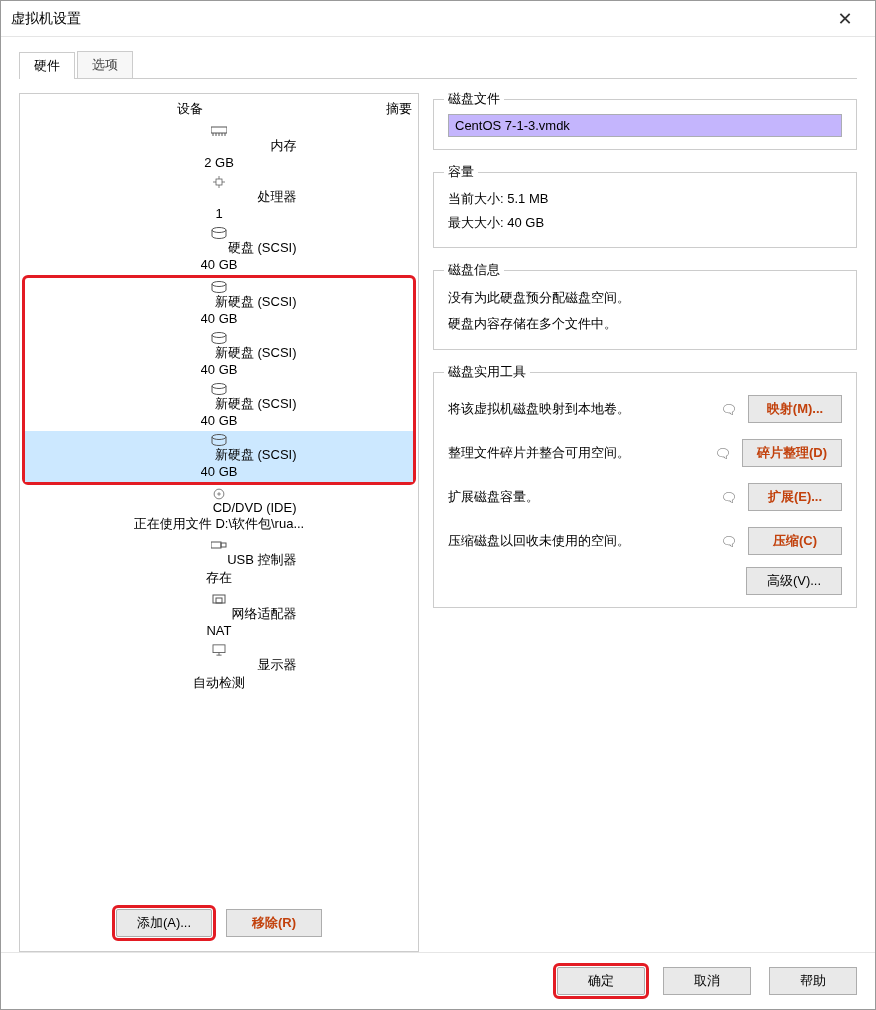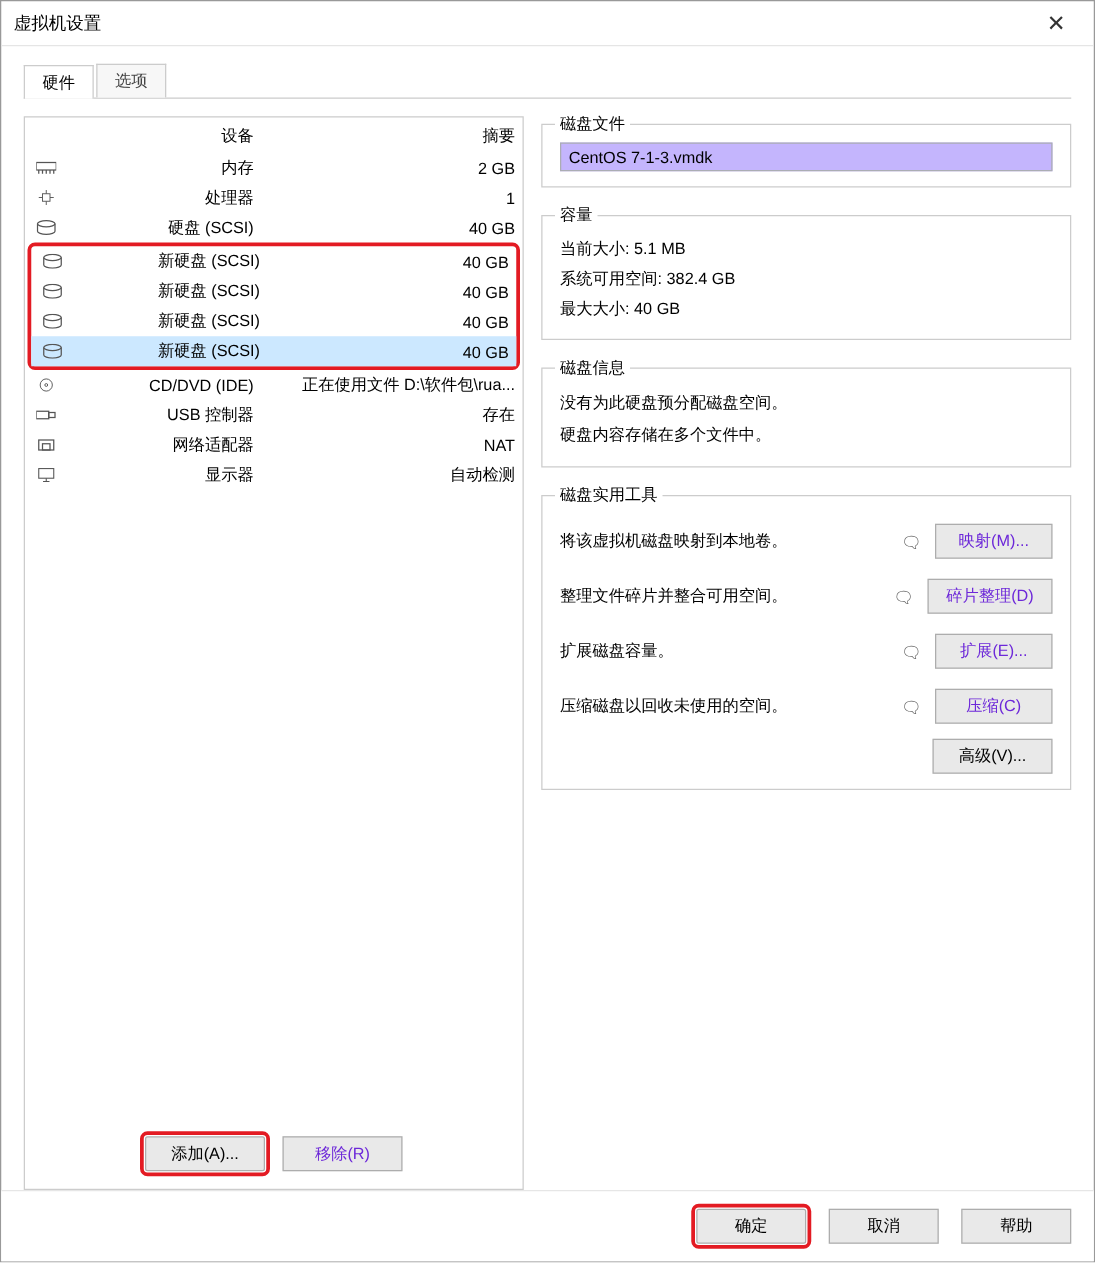--- a/index.html
+++ b/index.html
@@ -75,40 +75,40 @@
   display: flex;
   align-items: center;
   padding: 3px 6px;
   font-size: 13px;
   text-align: right;
 }
 .dev-header { color: #000; padding-top: 6px; padding-bottom: 4px; }
 .col-icon { width: 22px; display:flex; align-items:center; justify-content:center; }
 .col-name { width: 155px; padding-left: 2px; }
 .col-summary { flex: 1; white-space: nowrap; overflow: hidden; text-overflow: ellipsis; }
-.dev-row { cursor: pointer; }
+.dev-row { cursor: pointer; flex-direction: column; }
 .dev-row.selected { background: #cce8ff; }
 .hl-group { border: 3px solid #e31b23; border-radius: 6px; margin: 0 2px; }
 .icon-svg { width: 16px; height: 12px; }
 .left-actions {
   display: flex;
   justify-content: center;
   gap: 14px;
   padding: 10px 0 14px 0;
 }
 .btn {
   border: 1px solid #adadad;
   background: #e9e9e9;
   padding: 4px 14px;
   min-width: 96px;
   font-size: 13px;
   cursor: pointer;
   text-align: center;
 }
-.btn.disabled { color: #6d28d9; cursor: default; }
+.btn.disabled { color: #c2410c; cursor: default; font-weight: bold; }
 .btn.hl { outline: 3px solid #e31b23; outline-offset: 1px; border-radius: 2px; }
 .right-pane {
   flex: 1;
   display: flex;
   flex-direction: column;
   gap: 16px;
 }
 .group {
   border: 1px solid #ccc;
   position: relative;
@@ -314,21 +314,20 @@
       <div class="right-pane">
 
         <div class="group">
           <div class="legend">磁盘文件</div>
           <input class="disk-file-input" value="CentOS 7-1-3.vmdk" style="">
         </div>
 
         <div class="group">
           <div class="legend">容量</div>
           <div class="kv-line"><span>当前大小:</span> <span>5.1 MB</span></div>
-          <div class="kv-line"><span>系统可用空间:</span> <span>382.4 GB</span></div>
           <div class="kv-line"><span>最大大小:</span> <span>40 GB</span></div>
         </div>
 
         <div class="group">
           <div class="legend">磁盘信息</div>
           <div class="info-text">没有为此硬盘预分配磁盘空间。</div>
           <div class="info-text">硬盘内容存储在多个文件中。</div>
         </div>
 
         <div class="group">

